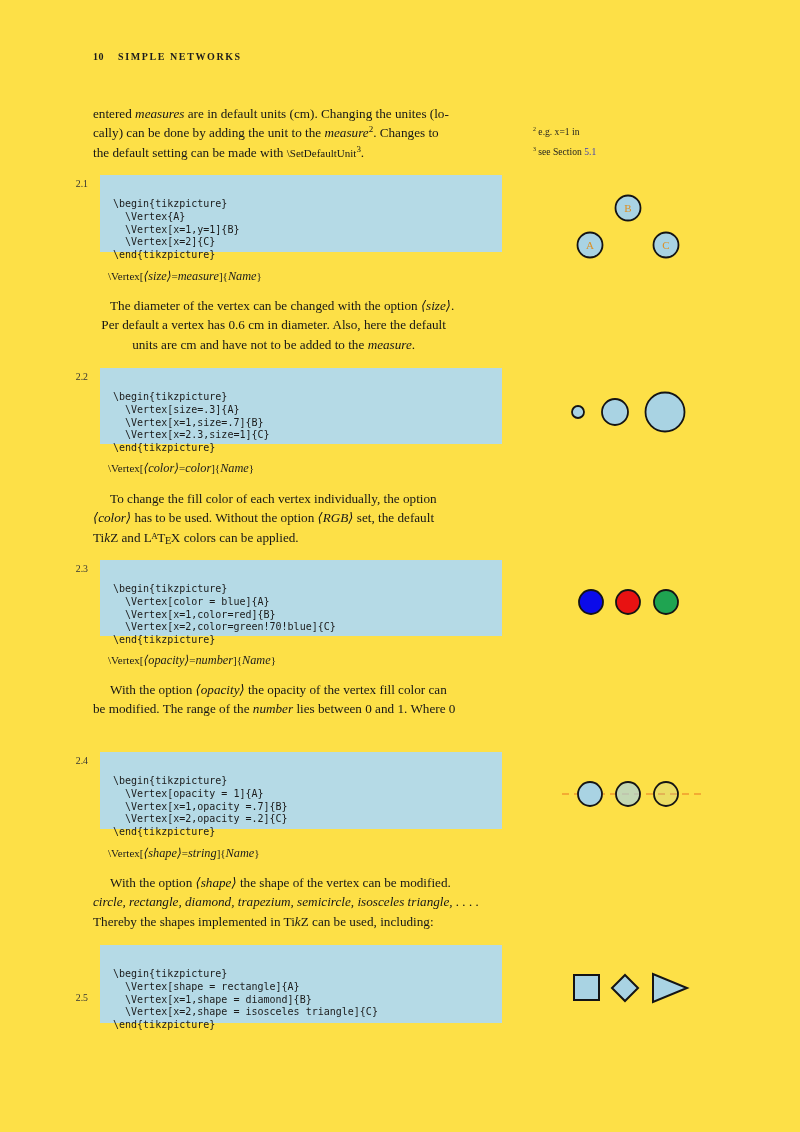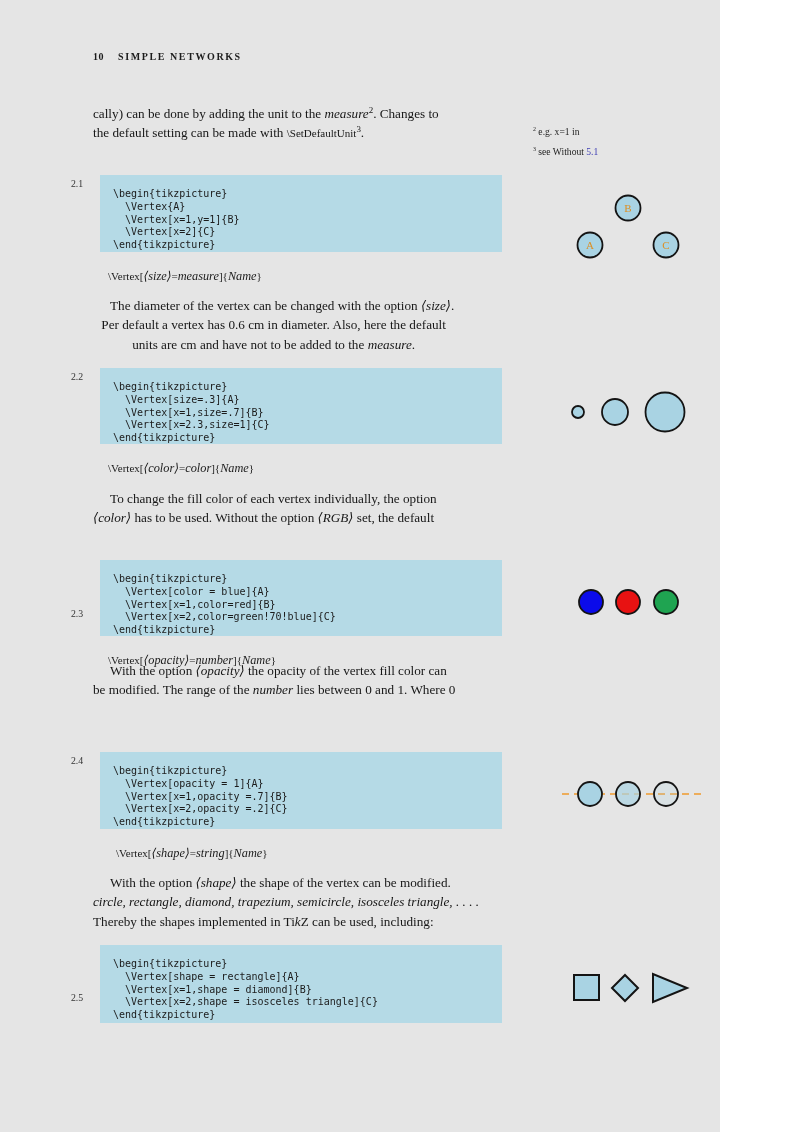--- a/index.html
+++ b/index.html
@@ -1,20 +1,20 @@
 <!DOCTYPE html>
 <html style="--code_bg: #b5dae6; --vertex_fill: #a9d3e3; --vertex_stroke: #141414; --label_orange: #dd8e22; --link_blue: #3f3fb4; --dash_orange: #f09a2e; --text: #161616; --muted: #333333;"><head>
 <meta charset="utf-8">
 <style>
   * { margin: 0; padding: 0; box-sizing: border-box; }
   html,body { background: #ffffff; }
   .page {
     position: relative;
-    width: 720px; height: 1132px;
-    background: #e5e5e5;
+    width: 800px; height: 1132px;
+    background: #fde047;
     font-family: "Liberation Serif", "DejaVu Serif", serif;
     color: var(--text);
     overflow: hidden;
   }
   
   .runhead {
     position: absolute; left: 93px; top: 51px;
     font-size: 10px; font-weight: 700; letter-spacing: 1.6px;
     color: #1c1c1c; white-space: nowrap;
   }
@@ -27,24 +27,24 @@
   .s-m { font-family: Liberation Serif, serif; font-size: 11px; }
   .s-sup { vertical-align: super; font-size: 68%; line-height: 0; }
   .s-link { color: var(--link_blue); }
   .s-lsup { font-size: 68%; vertical-align: 0.32em; margin: 0 -0.06em; line-height: 0; }
   .s-lsub { font-size: 78%; vertical-align: -0.18em; margin: 0 -0.04em; line-height: 0; }
   
   .mnote { position: absolute; left: 533px; width: 170px; font-size: 9.6px; line-height: 13px; color: #1e1e1e; }
   .mnote .ln { white-space: nowrap; }
   .mnote .s-sup { font-size: 62%; }
   
-  .lst-num { position: absolute; width: 22px; text-align: center; font-size: 9.8px; color: var(--muted); }
+  .lst-num { position: absolute; width: 22px; text-align: right; font-size: 9.8px; color: var(--muted); }
   .codeblock { position: absolute; width: 402px; background: var(--code_bg); }
   .code {
-    padding: 13px 0 0 13px;
+    padding: 23px 0 0 13px;
     font-family: "DejaVu Sans Mono", "Liberation Mono", monospace;
     font-size: 10px; line-height: 12.8px; color: #1b1b1b;
     white-space: pre;
   }
   
   .spec { position: absolute; font-family: "DejaVu Sans Mono", "Liberation Mono", monospace; font-size: 10.5px; color: #1b1b1b; white-space: nowrap; }
   .spec .ln { white-space: nowrap; }
   .spec .s-i { font-family: "Liberation Serif", "DejaVu Serif", serif; font-style: italic; font-size: 12.3px; }
   
   .fig { position: absolute; }
@@ -57,29 +57,30 @@
 </head>
 <body>
 
 <div class="page">
 
   <div class="runhead">
     <span class="pgnum">10</span><span>SIMPLE NETWORKS</span>
   </div>
 
   <div class="para" style="left:93px; top:104px;">
+      <div class="ln"><span class="s-r">entered </span><span class="s-i">measures</span><span class="s-r"> are in default units (cm). Changing the unites (lo-</span></div>
       <div class="ln"><span class="s-r">cally) can be done by adding the unit to the </span><span class="s-i">measure</span><span class="s-sup">2</span><span class="s-r">. Changes to</span></div>
       <div class="ln"><span class="s-r">the default setting can be made with </span><span class="s-m">\SetDefaultUnit</span><span class="s-sup">3</span><span class="s-r">.</span></div>
     </div>
 
   <div class="mnote" style="top:125px;">
       <div class="ln"><span class="s-sup">2</span><span class="s-r"> e.g. x=1 in</span></div>
     </div>
   <div class="mnote" style="top:145px;">
-      <div class="ln"><span class="s-sup">3</span><span class="s-r"> see Without </span><span class="s-link">5.1</span></div>
+      <div class="ln"><span class="s-sup">3</span><span class="s-r"> see Section </span><span class="s-link">5.1</span></div>
     </div>
 
   <div class="lst-num" style="left:66px; top:178px;">2.1</div>
   <div class="codeblock" style="left:100px; top:175px; height:77px;">
     <div class="code"><div>\begin{tikzpicture}</div><div>  \Vertex{A}</div><div>  \Vertex[x=1,y=1]{B}</div><div>  \Vertex[x=2]{C}</div><div>\end{tikzpicture}</div></div>
   </div>
   <svg class="fig" style="left:560px; top:180px;" width="145" height="80">
     <circle class="vx" cx="68" cy="28" r="12.5"></circle>
     <circle class="vx" cx="30" cy="65" r="12.5"></circle>
     <circle class="vx" cx="106" cy="65" r="12.5"></circle>
@@ -106,52 +107,53 @@
     <circle class="vx" cx="55" cy="27" r="13"></circle>
     <circle class="vx" cx="105" cy="27" r="19.5"></circle>
   </svg>
 
   <div class="spec" style="left:108px; top:461px;">
       <div class="ln"><span class="s-m">\Vertex[</span><span class="s-i">⟨color⟩</span><span class="s-m">=</span><span class="s-i">color</span><span class="s-m">]{</span><span class="s-i">Name</span><span class="s-m">}</span></div>
     </div>
   <div class="para indent-first" style="left:93px; top:489px;">
       <div class="ln"><span class="s-r">To change the fill color of each vertex individually, the option</span></div>
       <div class="ln"><span class="s-i">⟨color⟩</span><span class="s-r"> has to be used. Without the option </span><span class="s-i">⟨RGB⟩</span><span class="s-r"> set, the default</span></div>
+      <div class="ln"><span class="s-r">Ti</span><span class="s-i">k</span><span class="s-r">Z and </span><span class="s-r">L</span><span class="s-lsup">A</span><span class="s-r">T</span><span class="s-lsub">E</span><span class="s-r">X</span><span class="s-r">  colors can be applied.</span></div>
     </div>
 
-  <div class="lst-num" style="left:66px; top:563px;margin-top:45px;">2.3</div>
+  <div class="lst-num" style="left:66px; top:563px;">2.3</div>
   <div class="codeblock" style="left:100px; top:560px; height:76px;">
     <div class="code"><div>\begin{tikzpicture}</div><div>  \Vertex[color = blue]{A}</div><div>  \Vertex[x=1,color=red]{B}</div><div>  \Vertex[x=2,color=green!70!blue]{C}</div><div>\end{tikzpicture}</div></div>
   </div>
   <svg class="fig" style="left:570px; top:582px;" width="130" height="40">
     <circle class="vx-c3" cx="21" cy="20" r="12" fill="#0b0bea"></circle>
     <circle class="vx-c3" cx="58" cy="20" r="12" fill="#e81212"></circle>
     <circle class="vx-c3" cx="96" cy="20" r="12" fill="#1fa451"></circle>
   </svg>
 
   <div class="spec" style="left:108px; top:653px;">
       <div class="ln"><span class="s-m">\Vertex[</span><span class="s-i">⟨opacity⟩</span><span class="s-m">=</span><span class="s-i">number</span><span class="s-m">]{</span><span class="s-i">Name</span><span class="s-m">}</span></div>
     </div>
-  <div class="para indent-first" style="left:93px; top:661px;">
+  <div class="para indent-first" style="left:93px; top:680px;">
       <div class="ln"><span class="s-r">With the option </span><span class="s-i">⟨opacity⟩</span><span class="s-r"> the opacity of the vertex fill color can</span></div>
       <div class="ln"><span class="s-r">be modified. The range of the </span><span class="s-i">number</span><span class="s-r"> lies between 0 and 1. Where 0</span></div>
     </div>
 
   <div class="lst-num" style="left:66px; top:755px;">2.4</div>
   <div class="codeblock" style="left:100px; top:752px; height:77px;">
     <div class="code"><div>\begin{tikzpicture}</div><div>  \Vertex[opacity = 1]{A}</div><div>  \Vertex[x=1,opacity =.7]{B}</div><div>  \Vertex[x=2,opacity =.2]{C}</div><div>\end{tikzpicture}</div></div>
   </div>
   <svg class="fig" style="left:556px; top:774px;" width="150" height="40">
     <line class="dash" x1="6" y1="20" x2="146" y2="20"></line>
     <circle class="vx" cx="34" cy="20" r="12" fill-opacity="1"></circle>
     <circle class="vx" cx="72" cy="20" r="12" fill-opacity="0.7"></circle>
     <circle class="vx" cx="110" cy="20" r="12" fill-opacity="0.2"></circle>
   </svg>
 
-  <div class="spec" style="left:116px; top:846px;">
+  <div class="spec" style="left:108px; top:846px;">
       <div class="ln"><span class="s-m">\Vertex[</span><span class="s-i">⟨shape⟩</span><span class="s-m">=</span><span class="s-i">string</span><span class="s-m">]{</span><span class="s-i">Name</span><span class="s-m">}</span></div>
     </div>
   <div class="para indent-first" style="left:93px; top:873px;">
       <div class="ln"><span class="s-r">With the option </span><span class="s-i">⟨shape⟩</span><span class="s-r"> the shape of the vertex can be modified.</span></div>
       <div class="ln"><span class="s-i">circle, rectangle, diamond, trapezium, semicircle, isosceles triangle, . . . .</span></div>
       <div class="ln"><span class="s-r">Thereby the shapes implemented in Ti</span><span class="s-i">k</span><span class="s-r">Z can be used, including:</span></div>
     </div>
 
   <div class="lst-num" style="left:66px; top:948px;margin-top:44px;">2.5</div>
   <div class="codeblock" style="left:100px; top:945px; height:78px;">

